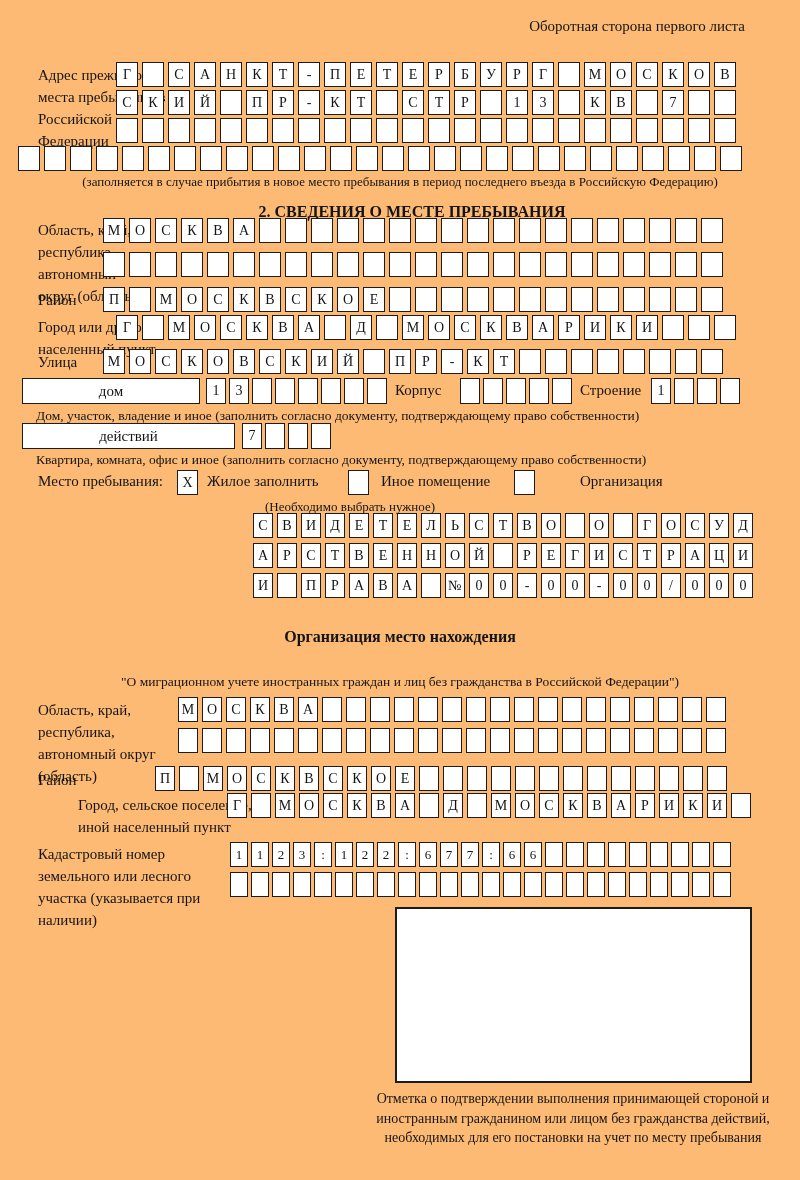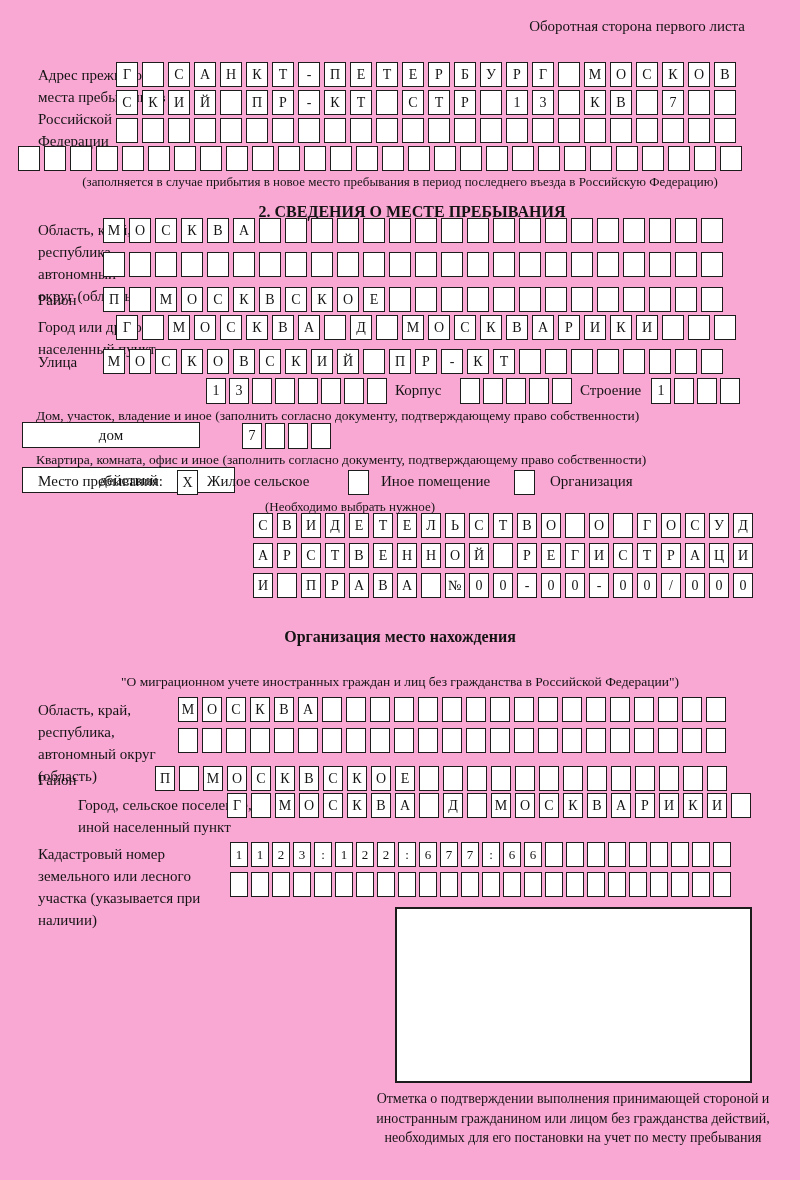--- a/index.html
+++ b/index.html
@@ -1,29 +1,29 @@
 <!DOCTYPE html>
 <html><head>
 <meta charset="utf-8">
 <style>
   html,body{margin:0;padding:0;background:#fff;}
   body{width:800px;height:1180px;font-family:"Liberation Serif","DejaVu Serif",serif;color:#141414;}
-  .sheet{position:relative;width:800px;height:1180px;background:#f9a8d4;overflow:hidden;}
+  .sheet{position:relative;width:800px;height:1180px;background:#fdba74;overflow:hidden;}
   .hdr{position:absolute;top:18px;right:55px;font-size:15px;}
   .lbl{position:absolute;font-size:15px;line-height:22px;}
   .inline-lbl{position:absolute;font-size:15px;}
   .note{position:absolute;font-size:13px;text-align:center;left:0;width:800px;}
   .note-left{position:absolute;font-size:13.5px;}
   .title{position:absolute;left:0;width:800px;text-align:center;font-weight:bold;font-size:16px;}
   .cells{position:absolute;display:flex;gap:4px;}
   .cell{width:22px;height:25px;border:1.6px solid #1c1c1c;box-sizing:border-box;display:flex;align-items:center;justify-content:center;font-size:14px;background:#fff;}
   .cells.md .cell{width:20px;}
   .cells.hm{gap:3px;} .cells.hm .cell{width:20px;height:26px;}
   .cells.xs{gap:3px;} .cells.xs .cell{width:18px;height:25px;font-size:13px;}
-  .wbox{position:absolute;border:1.6px solid #1c1c1c;box-sizing:border-box;display:flex;align-items:center;justify-content:center;font-size:15px;background:#fff;margin-top:44px;}
+  .wbox{position:absolute;border:1.6px solid #1c1c1c;box-sizing:border-box;display:flex;align-items:center;justify-content:center;font-size:15px;background:#fff;}
   .cb{position:absolute;width:21px;height:25px;border:1.6px solid #1c1c1c;box-sizing:border-box;display:flex;align-items:center;justify-content:center;font-size:14px;background:#fff;}
   .bigbox{position:absolute;border:2px solid #1c1c1c;box-sizing:border-box;background:#fff;}
   .caption{position:absolute;font-size:14px;line-height:19.5px;text-align:center;}
 </style>
 </head>
 <body>
 
 <div class="sheet">
 
   <div class="hdr">Оборотная сторона первого листа</div>
@@ -311,25 +311,25 @@
   <div class="cells hm" style="left:242px;top:423px;">
       <span class="cell">7</span>
       <span class="cell"></span>
       <span class="cell"></span>
       <span class="cell"></span>
     </div>
   <div class="note-left" style="left:36px;top:452px;">Квартира, комната, офис и иное (заполнить согласно документу, подтверждающему право собственности)</div>
 
   <div class="inline-lbl" style="left:38px;top:473px;">Место пребывания:</div>
   <div class="cb" style="left:177px;top:470px;">X</div>
-  <div class="inline-lbl" style="left:207px;top:473px;">Жилое сельское</div>
+  <div class="inline-lbl" style="left:207px;top:473px;">Жилое заполнить</div>
   <div class="cb" style="left:348px;top:470px;"></div>
   <div class="inline-lbl" style="left:381px;top:473px;">Иное помещение</div>
   <div class="cb" style="left:514px;top:470px;"></div>
-  <div class="inline-lbl" style="left:550px;top:473px;">Организация</div>
+  <div class="inline-lbl" style="left:580px;top:473px;">Организация</div>
   <div class="note" style="top:499px;left:-50px;">(Необходимо выбрать нужное)</div>
 
   <div class="cells md" style="left:253px;top:513px;">
       <span class="cell">С</span>
       <span class="cell">В</span>
       <span class="cell">И</span>
       <span class="cell">Д</span>
       <span class="cell">Е</span>
       <span class="cell">Т</span>
       <span class="cell">Е</span>

